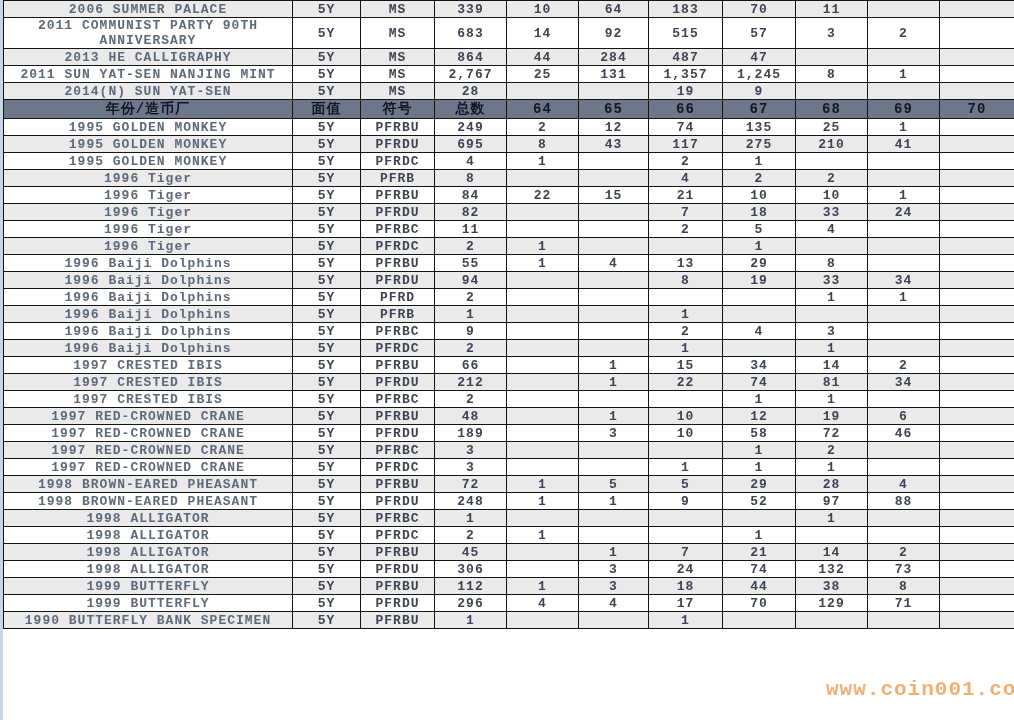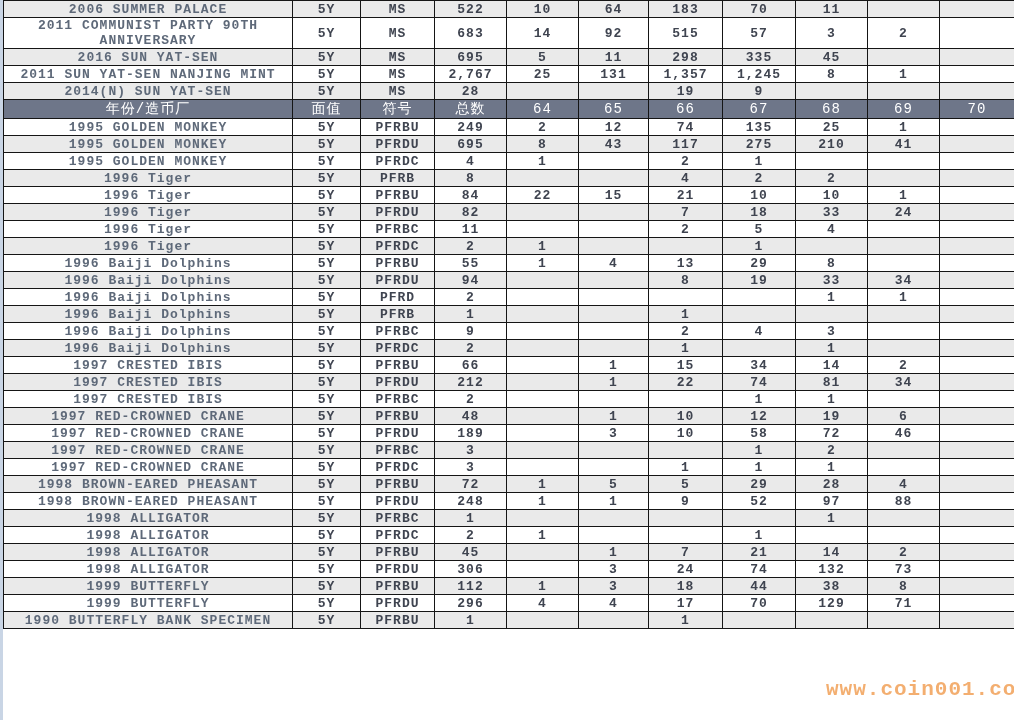--- a/index.html
+++ b/index.html
@@ -6,22 +6,22 @@
   html,body{width:1014px;height:720px;overflow:hidden;background:#fff}
   .page{position:relative;width:1014px;height:644px;
         font-family:"Liberation Mono","DejaVu Sans Mono",monospace;font-weight:bold}
   .left-strip{position:absolute;left:0;top:0;width:3px;height:720px;background:#c9d5e5}
   table.pop{position:absolute;left:3px;top:0;width:1011px;border-collapse:collapse;table-layout:fixed}
   td,th{border:1px solid #151515;text-align:center;vertical-align:middle;padding:0;overflow:hidden}
   tr.r td{height:17px;font-size:13px;line-height:15px;color:#3f4450;letter-spacing:1px}
   tr.r td.name{color:#5e6979}
   tr.shade td{background:#eaeaea}
   tr.plain td{background:#ffffff}
-  tr.hdr th{height:19px;background:#6e7689;color:#ffffff;font-size:14px;letter-spacing:1px;
-            font-family:"Liberation Mono","DejaVu Sans","Liberation Sans",sans-serif;font-weight:normal}
+  tr.hdr th{height:19px;background:#6e7689;color:#0f172a;font-size:14px;letter-spacing:1px;
+            font-family:"Liberation Mono","DejaVu Sans","Liberation Sans",sans-serif;font-weight:bold}
   .watermark{position:absolute;left:826px;top:678px;font-size:21px;letter-spacing:1px;
              color:#f1a158;opacity:.85;white-space:nowrap;pointer-events:none;z-index:5}
 </style>
 </head>
 <body>
 
 <div class="page">
   <div class="left-strip"></div>
 
   <table class="pop">
@@ -36,21 +36,21 @@
         <col style="width:73px">
       <col style="width:72px">
         <col style="width:72px">
         <col style="width:75px">
     </colgroup>
     <tbody id="tbody-top">
         <tr class="r shade">
           <td class="name">2006 SUMMER PALACE</td>
           <td>5Y</td>
           <td>MS</td>
-          <td>522</td>
+          <td>339</td>
           <td>10</td>
           <td>64</td>
           <td>183</td>
           <td>70</td>
           <td>11</td>
           <td></td>
           <td></td>
         </tr>
         <tr class="r plain">
           <td class="name">2011 COMMUNIST PARTY 90TH ANNIVERSARY</td>
@@ -59,29 +59,29 @@
           <td>683</td>
           <td>14</td>
           <td>92</td>
           <td>515</td>
           <td>57</td>
           <td>3</td>
           <td>2</td>
           <td></td>
         </tr>
         <tr class="r shade">
-          <td class="name">2016 SUN YAT-SEN</td>
+          <td class="name">2013 HE CALLIGRAPHY</td>
           <td>5Y</td>
           <td>MS</td>
-          <td>695</td>
-          <td>5</td>
-          <td>11</td>
-          <td>298</td>
-          <td>335</td>
-          <td>45</td>
+          <td>864</td>
+          <td>44</td>
+          <td>284</td>
+          <td>487</td>
+          <td>47</td>
+          <td></td>
           <td></td>
           <td></td>
         </tr>
         <tr class="r plain">
           <td class="name">2011 SUN YAT-SEN NANJING MINT</td>
           <td>5Y</td>
           <td>MS</td>
           <td>2,767</td>
           <td>25</td>
           <td>131</td>

